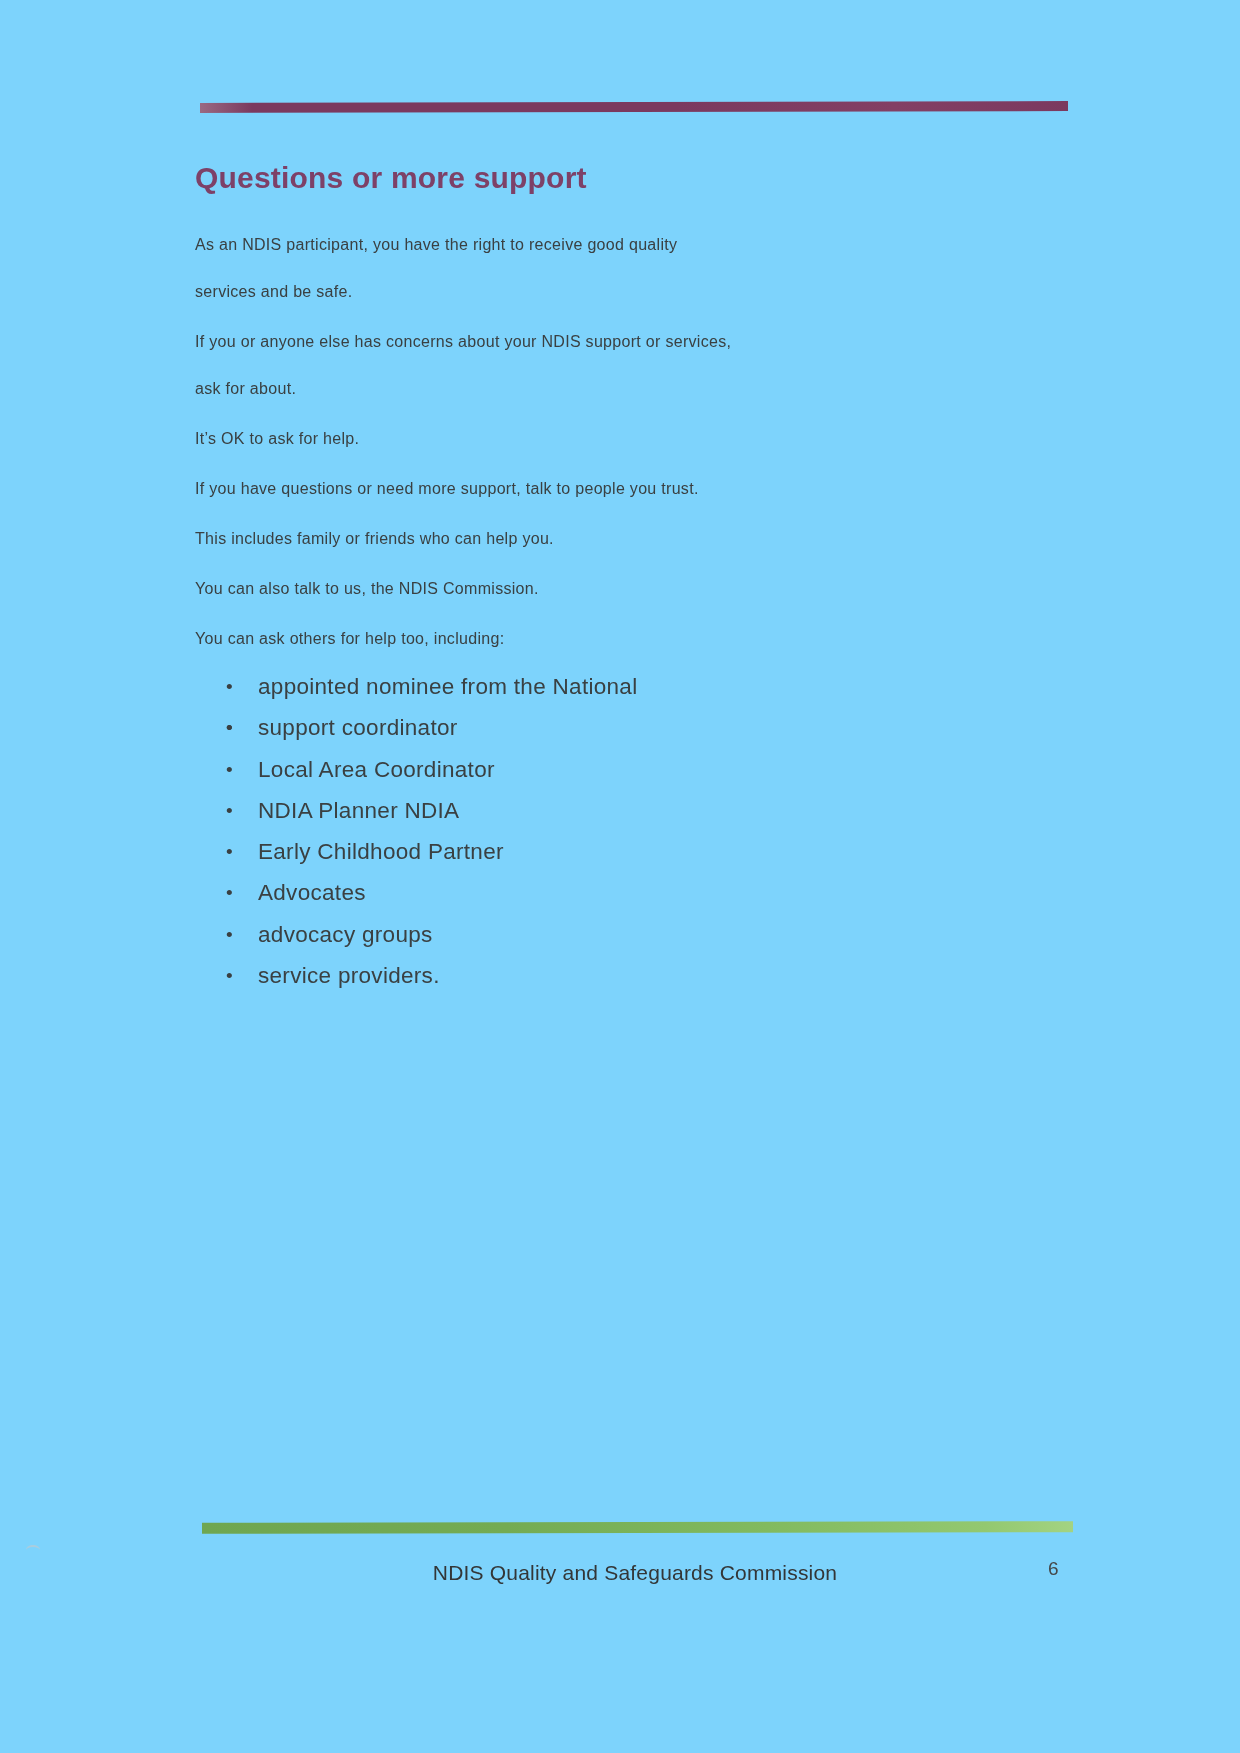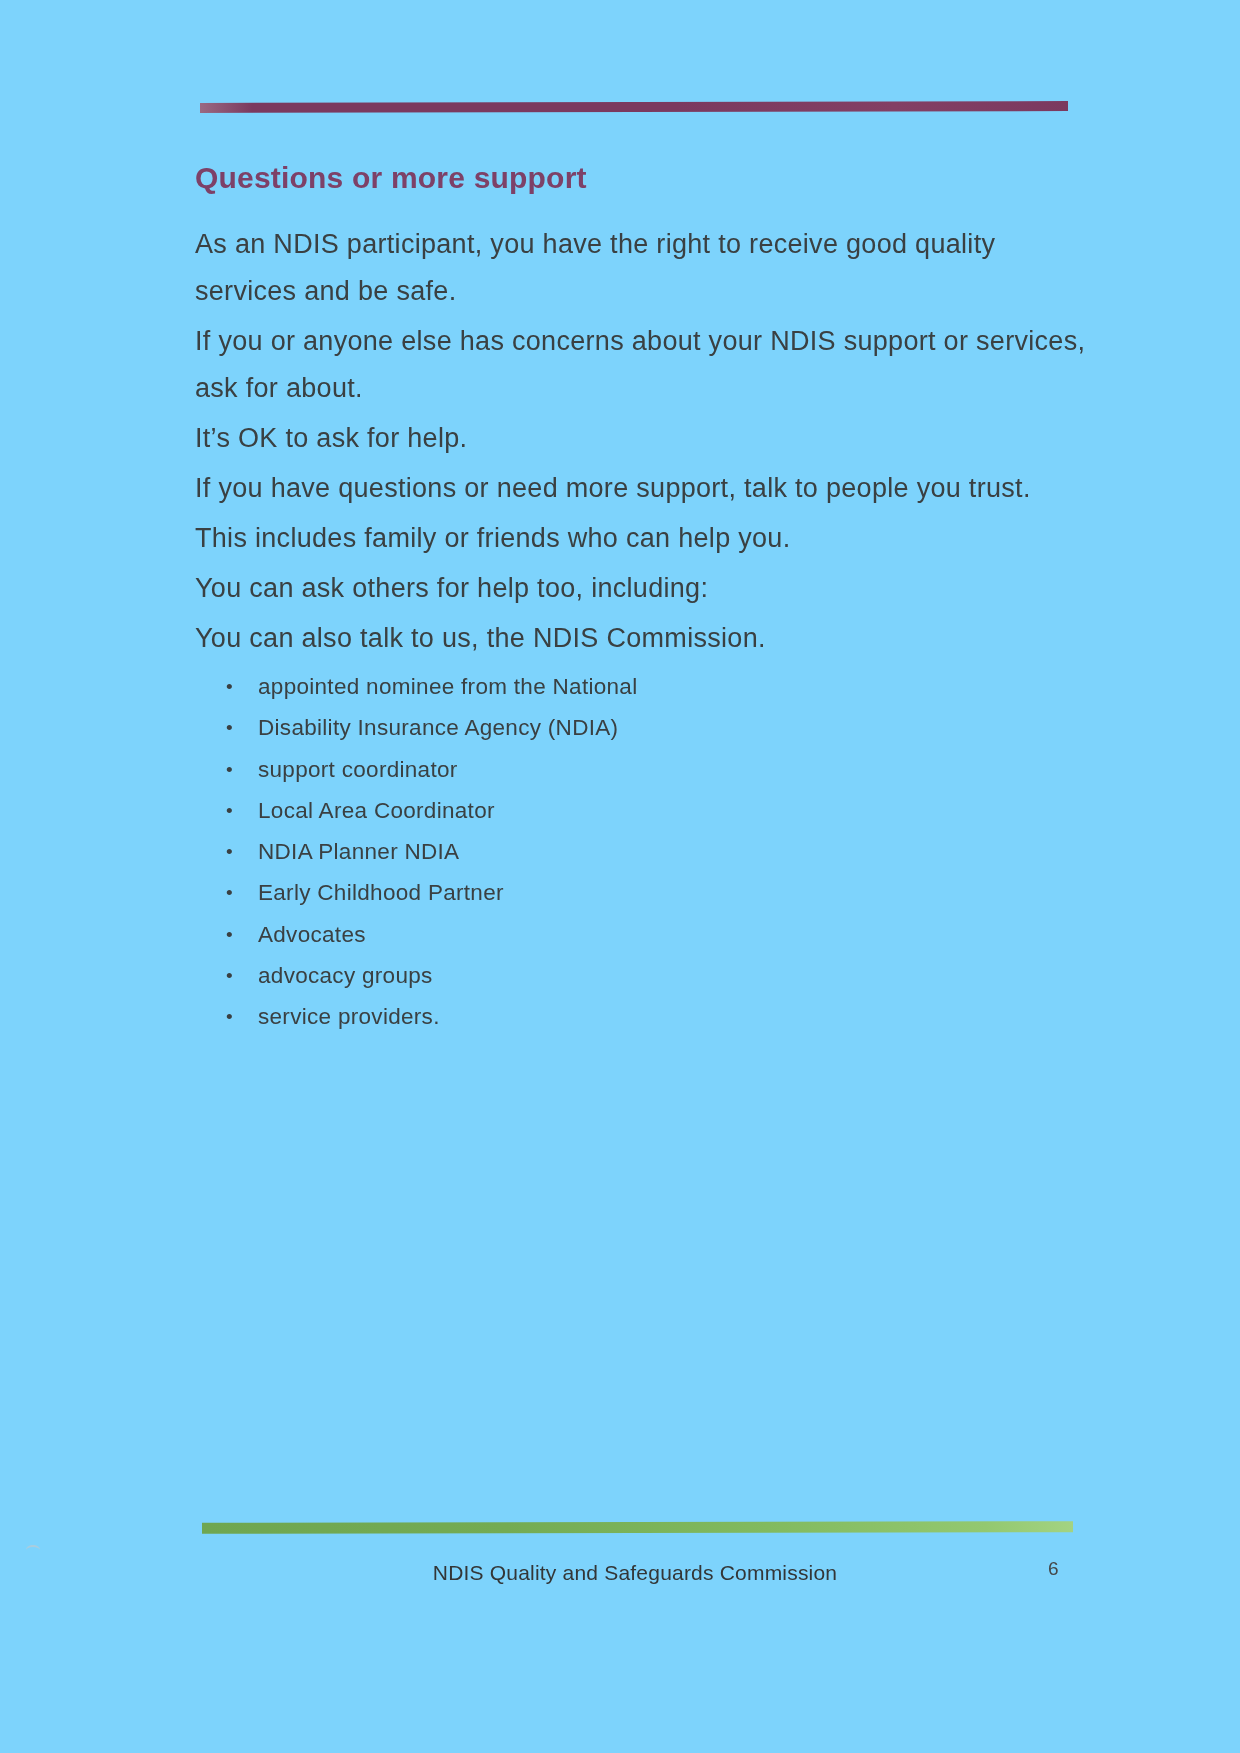--- a/index.html
+++ b/index.html
@@ -38,21 +38,21 @@
   h1.doc-title {
     margin: 0 0 25px 0;
     font-size: 30px;
     line-height: 36px;
     font-weight: bold;
     color: #7d4168;
     letter-spacing: 0.2px;
   }
   .para {
     margin: 0 0 3px 0;
-    font-size: 27px;
+    font-size: 16px;
     line-height: 47px;
     letter-spacing: 0.3px;
   }
   .para .line { display: block; }
 
   ul.bullets {
     list-style: none;
     margin: 4px 0 0 0;
     padding: 0;
   }
@@ -138,35 +138,34 @@
 
     <p class="para">
       <span class="line">If you have questions or need more support, talk to people you trust.</span>
     </p>
 
     <p class="para">
       <span class="line">This includes family or friends who can help you.</span>
     </p>
 
     <p class="para">
+      <span class="line">You can also talk to us, the NDIS Commission.</span>
+    </p>
+
+    <p class="para">
       <span class="line">You can ask others for help too, including:</span>
     </p>
 
-    <p class="para">
-      <span class="line">You can also talk to us, the NDIS Commission.</span>
-    </p>
-
     <ul class="bullets">
       <li>
         <span class="dot">•</span>
         <span class="bullet-text">appointed nominee from the National</span>
       </li>
       <li>
         <span class="dot">•</span>
-        <span class="bullet-text">Disability Insurance Agency (NDIA)</span>
       </li>
       <li>
         <span class="dot">•</span>
         <span class="bullet-text">support coordinator</span>
       </li>
       <li>
         <span class="dot">•</span>
         <span class="bullet-text">Local Area Coordinator</span>
       </li>
       <li>

